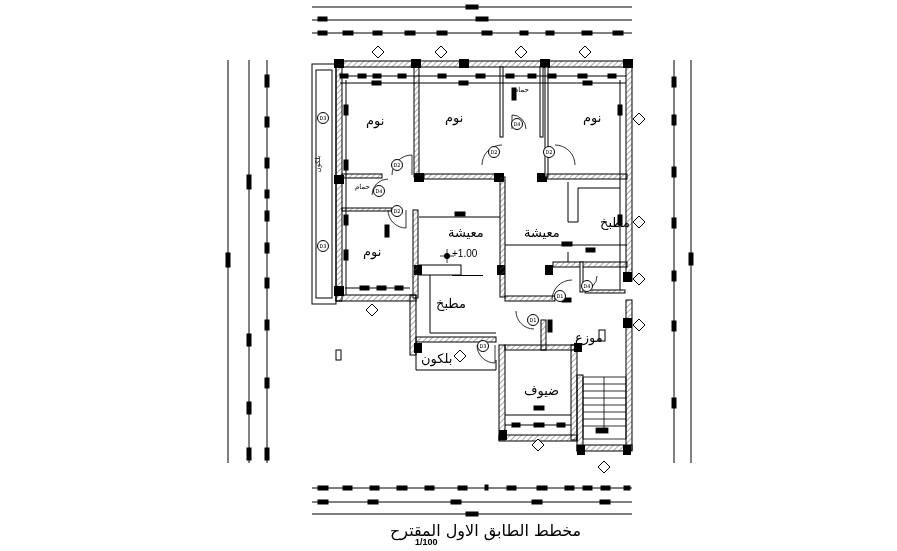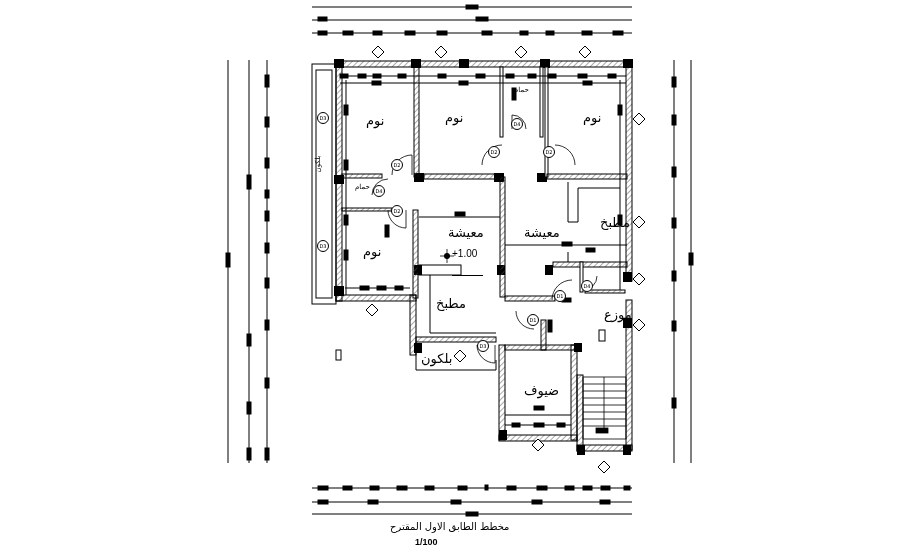--- a/index.html
+++ b/index.html
@@ -1,19 +1,19 @@
 <!DOCTYPE html>
 <html><head>
 <meta charset="utf-8">
 <style>
   html, body { margin: 0; padding: 0; background: #ffffff; }
   body { width: 897px; height: 551px; position: relative; overflow: hidden; font-family: "DejaVu Sans", sans-serif; }
   #plan { position: absolute; left: 0; top: 0; width: 897px; height: 551px; }
   .lbl { position: absolute; font-family: "DejaVu Sans", sans-serif; font-size: 13px; color: #000; white-space: nowrap; direction: rtl; }
-  .title { position: absolute; left: 390px; top: 521px; font-size: 10px; color: #000; direction: rtl; font-family: "DejaVu Sans", sans-serif; }
+  .title { position: absolute; left: 390px; top: 521px; font-size: 16px; color: #000; direction: rtl; font-family: "DejaVu Sans", sans-serif; }
   .scale { position: absolute; left: 415px; top: 537px; font-size: 9px; color: #000; font-family: "Liberation Sans", sans-serif; font-weight: bold; }
   .lvl { position: absolute; left: 452px; top: 248px; font-size: 10px; color: #000; font-family: "Liberation Sans", sans-serif; border-bottom: 1px solid #000; padding: 0 6px 16px 0; direction: ltr; }
   .tag { position: absolute; width: 10px; height: 10px; border: 1px solid #000; border-radius: 50%; font-size: 5px; line-height: 10px; text-align: center; background: #fff; font-family: "DejaVu Sans", sans-serif; }
 </style>
 </head>
 <body>
 
 <svg id="plan" viewBox="0 0 897 551" xmlns="http://www.w3.org/2000/svg">
   <defs>
     <pattern id="hatch" width="4" height="4" patternUnits="userSpaceOnUse" patternTransform="rotate(45)">
@@ -288,21 +288,21 @@
 <div class="lbl" style="left:366px;top:113px;">نوم</div>
 <div class="lbl" style="left:445px;top:110px;">نوم</div>
 <div class="lbl" style="left:583px;top:110px;">نوم</div>
 <div class="lbl" style="left:514px;top:86px;font-size:7px;">حمام</div>
 <div class="lbl" style="left:355px;top:183px;font-size:7px;">حمام</div>
 <div class="lbl" style="left:363px;top:244px;">نوم</div>
 <div class="lbl" style="left:448px;top:225px;">معيشة</div>
 <div class="lbl" style="left:524px;top:225px;">معيشة</div>
 <div class="lbl" style="left:600px;top:215px;">مطبخ</div>
 <div class="lbl" style="left:436px;top:296px;">مطبخ</div>
-<div class="lbl" style="left:575px;top:307px;margin-left:29px;">موزع</div>
+<div class="lbl" style="left:575px;top:330px;">موزع</div>
 <div class="lbl" style="left:421px;top:351px;">بلكون</div>
 <div class="lbl" style="left:524px;top:371px;margin-top:12px;">ضيوف</div>
 <div class="lbl" style="left:310px;top:160px;transform:rotate(-90deg);font-size:7px;">بلكون</div>
 
 <div class="tag" style="left:391px;top:159px;">D2</div>
 <div class="tag" style="left:373px;top:185px;">D4</div>
 <div class="tag" style="left:391px;top:205px;">D2</div>
 <div class="tag" style="left:488px;top:146px;">D2</div>
 <div class="tag" style="left:511px;top:118px;">D4</div>
 <div class="tag" style="left:543px;top:146px;">D2</div>

